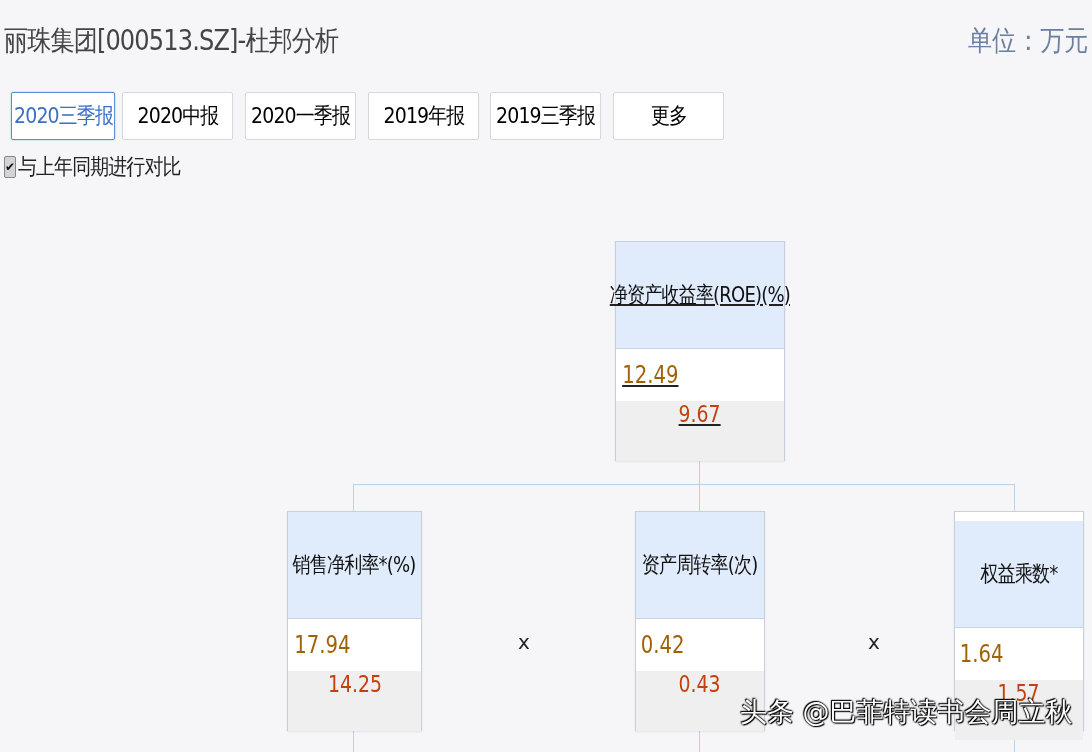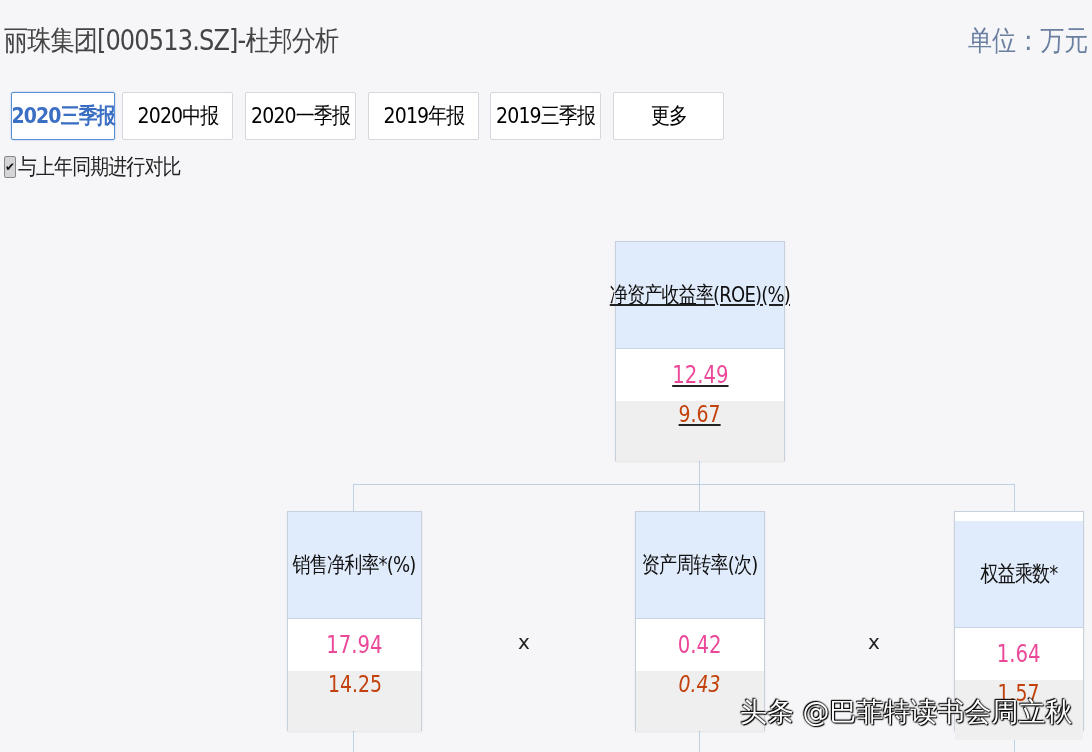--- a/index.html
+++ b/index.html
@@ -48,22 +48,22 @@
       position: absolute; background: #fff; border: 1px solid #c8d0de;
       box-sizing: border-box; box-shadow: 0 1px 2px rgba(0,0,0,0.08);
     }
     .node .head {
       background: #e0ebfb; display: flex; align-items: center; justify-content: center;
       font-size: 22px; color: #111; border-bottom: 1px solid #c8d4e6; white-space: nowrap;
       letter-spacing: -1px;
     }
     .node .head span { display: inline-block; transform: scaleX(0.82); }
     .node .cur {
-      height: 52px; background: #fff; display: flex; align-items: center; justify-content: center;
-      font-size: 24px; color: #ec4899;
+      height: 52px; background: #fff; display: flex; align-items: center; 
+      font-size: 24px; color: #a16207;
     }
     .node .prev {
       height: 55px; background: #efefef; display: flex; align-items: flex-start; justify-content: center;
       font-size: 23px; color: #c2410c;
     }
     .node .cur span, .node .prev span { display: inline-block; transform: scaleX(0.82); }
     .line { position: absolute; background: #bcd0e6; }
     .op {
       position: absolute; font-size: 20px; color: #222; width: 20px; text-align: center;
     }
@@ -77,21 +77,21 @@
   </style>
 </head>
 <body>
 
 <div class="page">
 
   <div class="title">丽珠集团[000513.SZ]-杜邦分析</div>
   <div class="unit">单位：万元，(</div>
 
   <div class="tabs">
-    <div class="tab active" style="left:0;width:104px;font-weight:bold;">
+    <div class="tab active" style="left:0;width:104px;">
         <span>2020三季报</span>
       </div>
     <div class="tab" style="left:111px;width:111px;">
         <span>2020中报</span>
       </div>
     <div class="tab" style="left:234px;width:111px;">
         <span>2020一季报</span>
       </div>
     <div class="tab" style="left:357px;width:111px;">
         <span>2019年报</span>
@@ -144,21 +144,21 @@
 
   <div class="op" style="left:514px;top:630px;">x</div>
 
   <div class="node" style="left:635px;top:511px;width:130px;height:220px;">
     <div class="head" style="height:106px;">
         <span>资产周转率(次)</span>
       </div>
     <div class="cur">
         <span>0.42</span>
       </div>
-    <div class="prev" style="height:60px;font-style:italic;">
+    <div class="prev" style="height:60px;">
         <span>0.43</span>
       </div>
   </div>
 
   <div class="op" style="left:864px;top:630px;">x</div>
 
   <div class="node" style="left:954px;top:511px;width:130px;height:220px;">
     <div class="head" style="height:106px;margin-top:9px;">
         <span>权益乘数*</span>
       </div>

